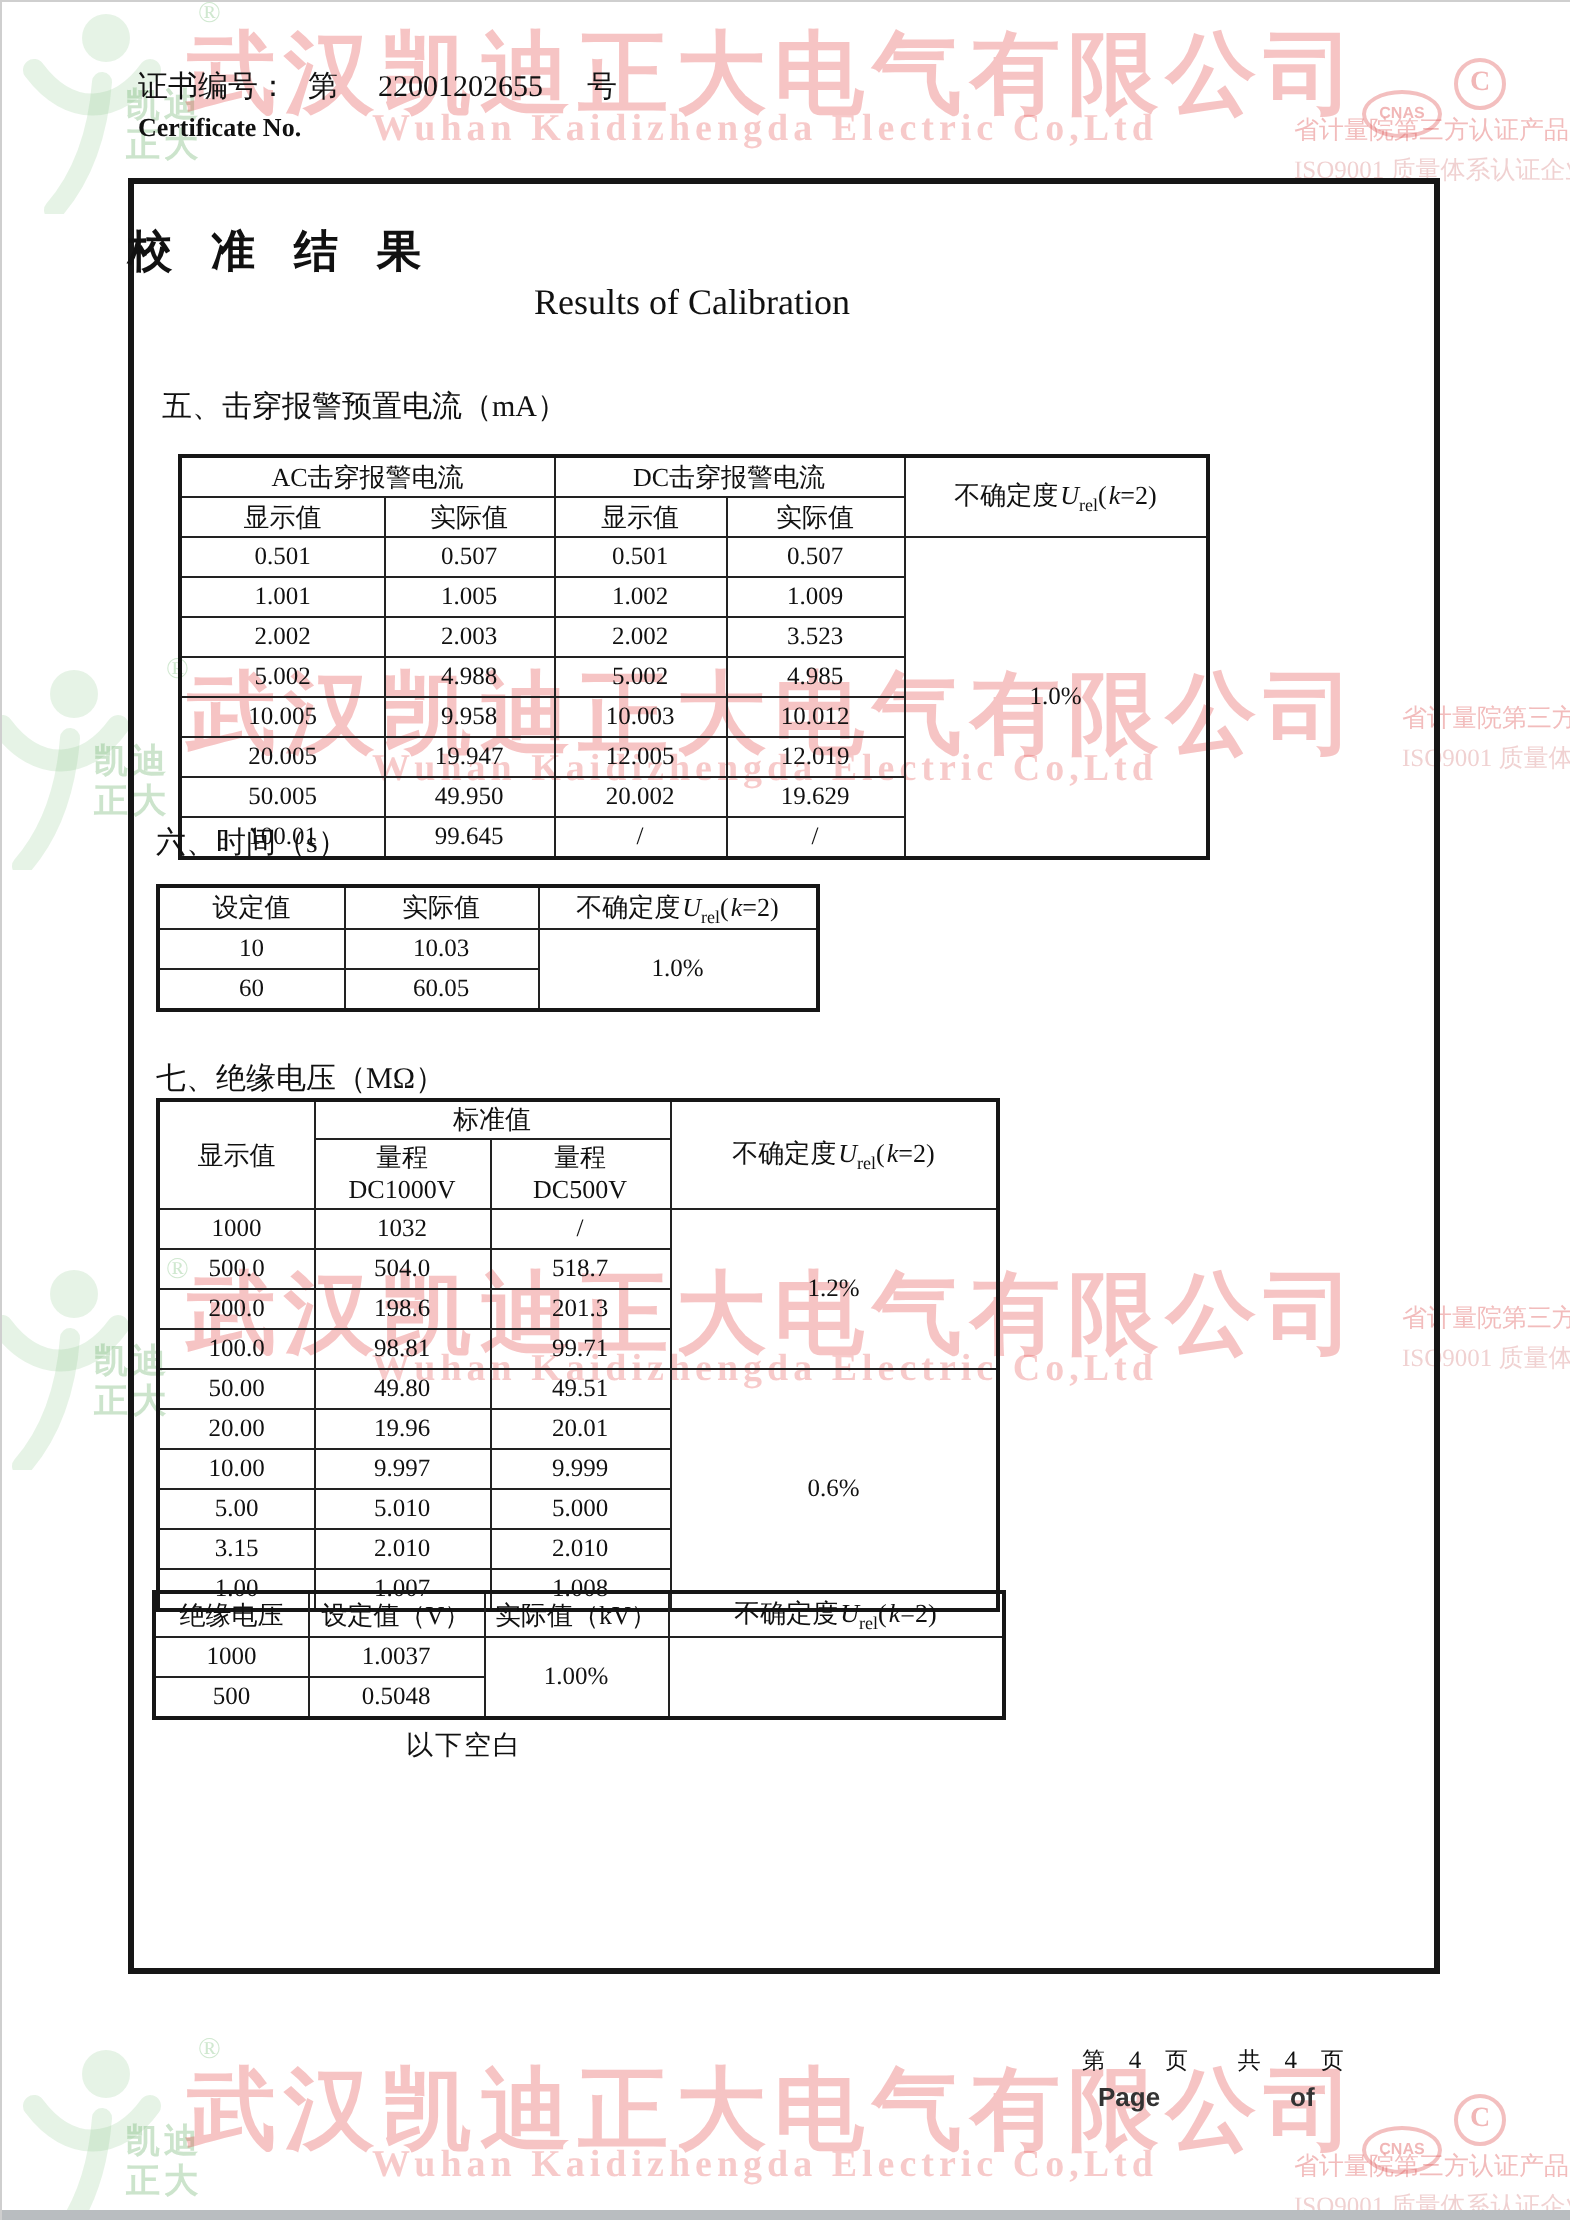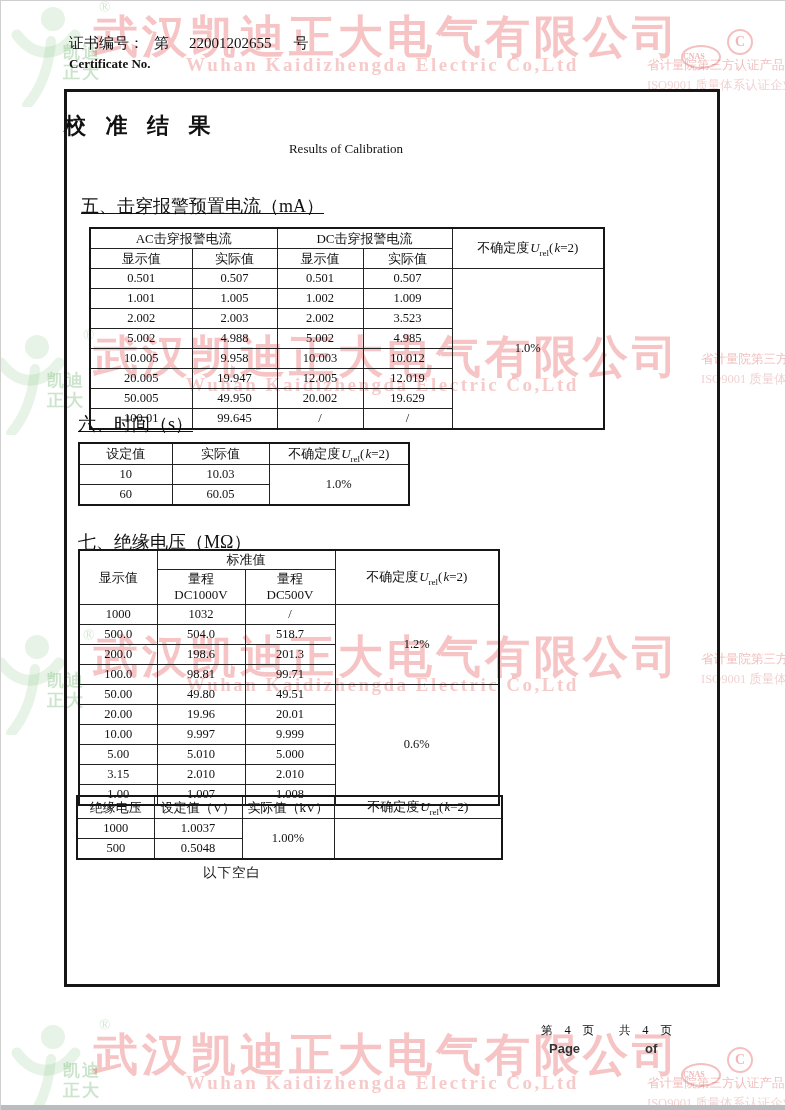--- a/index.html
+++ b/index.html
@@ -14,41 +14,41 @@
   .wm-en{position:absolute;left:185px;top:47px;font-size:19px;font-weight:bold;letter-spacing:2.5px;
          white-space:nowrap;color:rgba(230,80,80,0.30);font-family:"Liberation Serif",serif;}
   .wm-logo{position:absolute;left:10px;top:-2px;width:115px;height:105px;}
   .wm-logo svg{position:absolute;left:0;top:0;}
   .wm-logo-reg{position:absolute;left:88px;top:-6px;font-size:15px;color:rgba(120,190,120,0.35);}
   .wm-logo-txt{position:absolute;left:52px;top:38px;font-size:17px;font-weight:bold;line-height:20px;
                letter-spacing:2px;color:rgba(120,185,120,0.38);font-family:"Liberation Sans",sans-serif;}
   .wm-badges{position:absolute;left:646px;top:22px;width:140px;}
   .wm-logos{height:26px;display:flex;align-items:center;gap:6px;justify-content:center;}
   .cnas{display:inline-block;width:36px;height:20px;border:2px solid rgba(225,95,95,0.40);border-radius:50%;
-        font-size:8px;line-height:19px;font-style:normal;color:rgba(225,95,95,0.45);
-        font-family:Liberation Serif, serif;font-weight:bold;margin-top:29px;}
+        font-size:8px;line-height:19px;text-align:center;font-style:normal;color:rgba(225,95,95,0.45);
+        font-family:Liberation Sans, sans-serif;font-weight:bold;margin-top:29px;}
   .ccmark{display:inline-block;width:22px;height:22px;border:2px solid rgba(225,95,95,0.40);border-radius:50%;
         font-size:14px;line-height:21px;text-align:center;color:rgba(225,95,95,0.45);font-weight:bold;
         font-family:"Liberation Serif",serif;}
   .wm-b1{margin-top:2px;font-size:12.5px;white-space:nowrap;color:rgba(225,95,95,0.42);}
   .wm-b2{margin-top:3px;font-size:12.5px;white-space:nowrap;color:rgba(210,120,120,0.34);}
   .wm2 .wm-badges,.wm3 .wm-badges{left:700px;}
   .wm2 .wm-logo,.wm3 .wm-logo{left:-6px;top:6px;}
 
   
   .content{position:absolute;inset:0;z-index:1;}
   .hdr{position:absolute;left:68px;top:33px;}
   .hdr-zh{font-size:15px;white-space:nowrap;}
   .hdr-zh .p1{margin-left:10px;} .hdr-zh .p2{margin-left:20px;} .hdr-zh .p3{margin-left:22px;}
   .hdr-en{font-size:13px;font-weight:bold;margin-top:3px;}
   .box{position:absolute;left:63px;top:88px;width:650px;height:892px;border:3px solid #161616;}
   .title-zh{position:absolute;left:63px;top:110px;width:656px;text-align:left;
             font-size:22px;font-weight:bold;letter-spacing:7px;}
-  .title-en{position:absolute;left:63px;top:140px;width:564px;text-align:center;font-size:13px;}
-  .sec{position:absolute;font-size:18px;white-space:nowrap;text-decoration:underline;}
+  .title-en{position:absolute;left:63px;top:140px;width:564px;text-align:center;font-size:18px;}
+  .sec{position:absolute;font-size:15px;white-space:nowrap;}
 
   table.t{position:absolute;border-collapse:collapse;table-layout:fixed;background:transparent;border:2px solid #161616;}
   table.t td{border:1px solid #222;text-align:center;vertical-align:middle;padding:0;
              font-size:12.5px;height:19px;color:#111;}
   table.t thead td{font-size:13px;}
   .t3 td,.t4 td{height:17px;font-size:12px;}
   .t3 thead td,.t4 thead td{font-size:13px;}
   .h15{height:15px !important;}
   .h34{height:34px !important;line-height:16px;}
   .t2 thead td{height:20px;}

